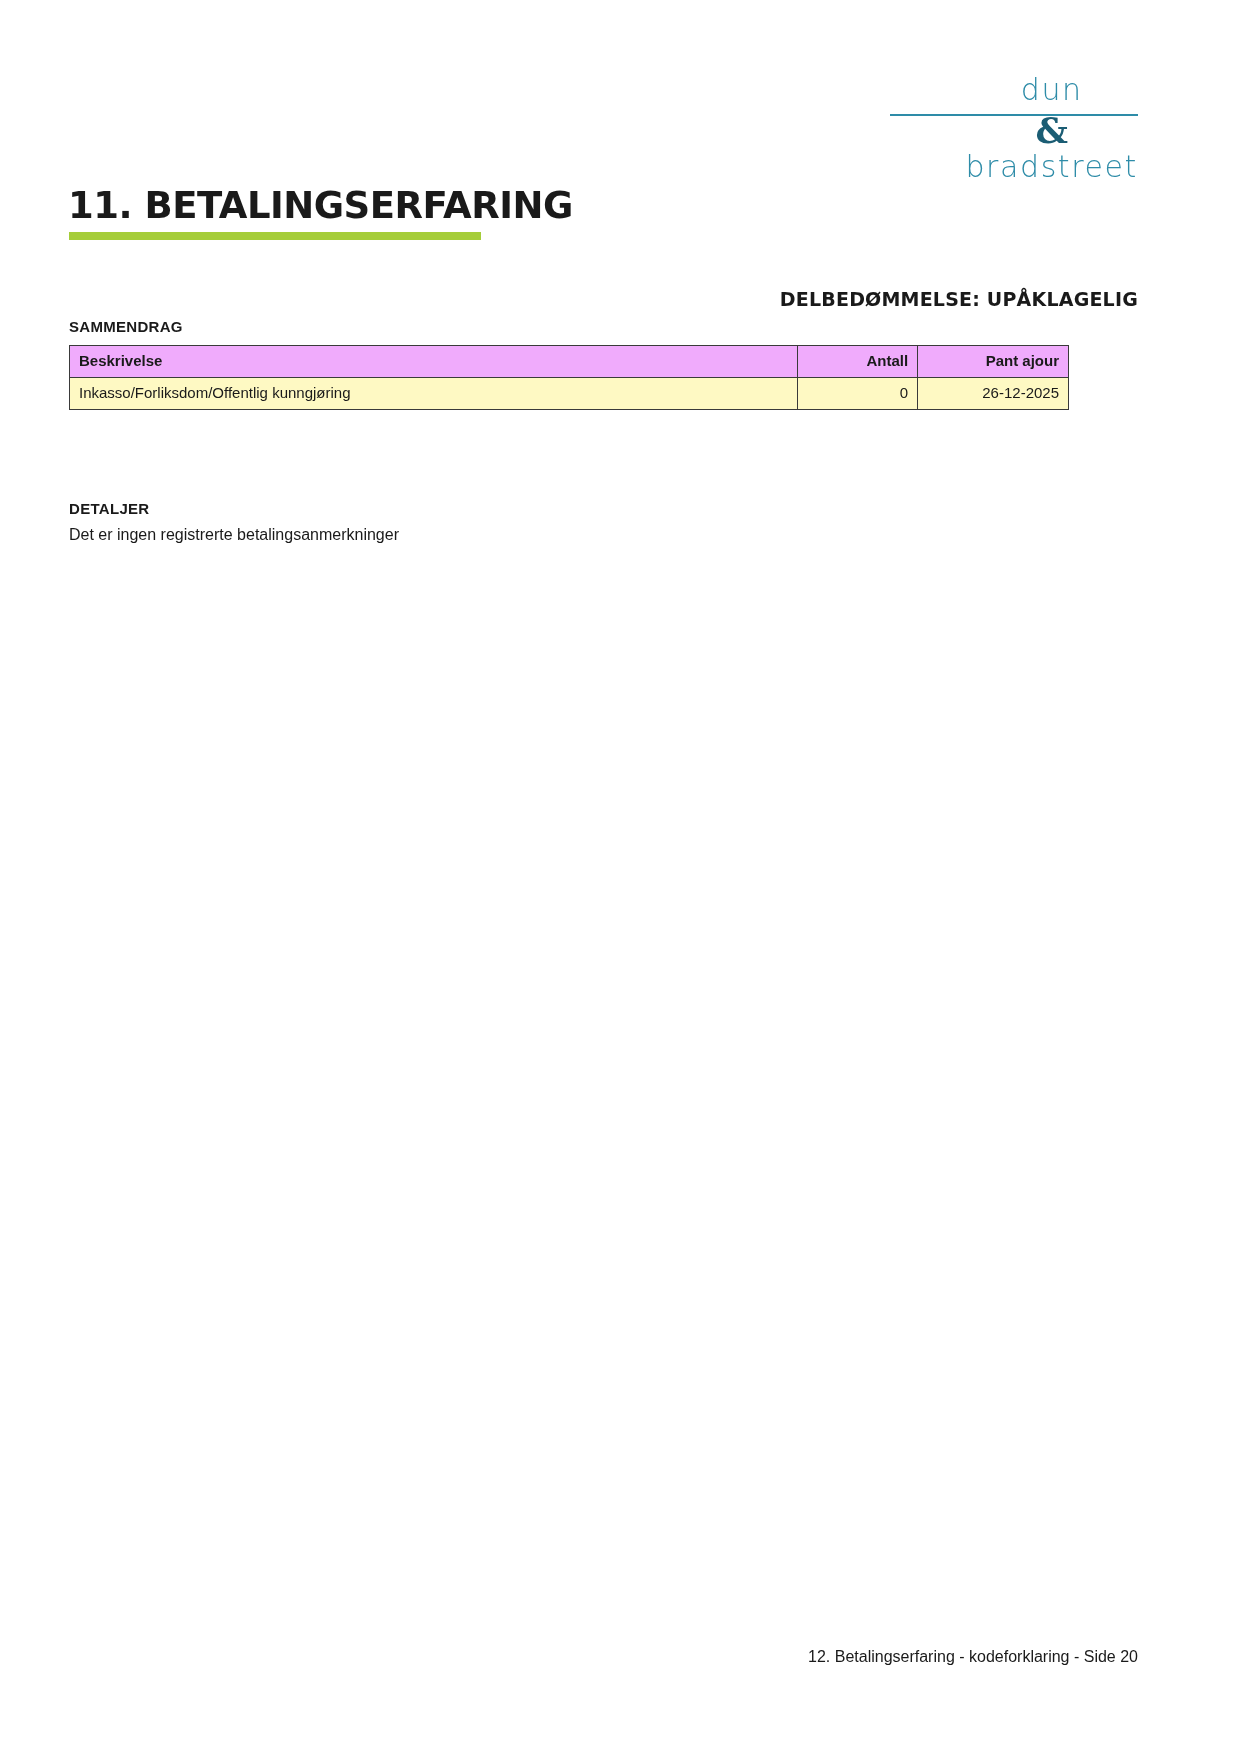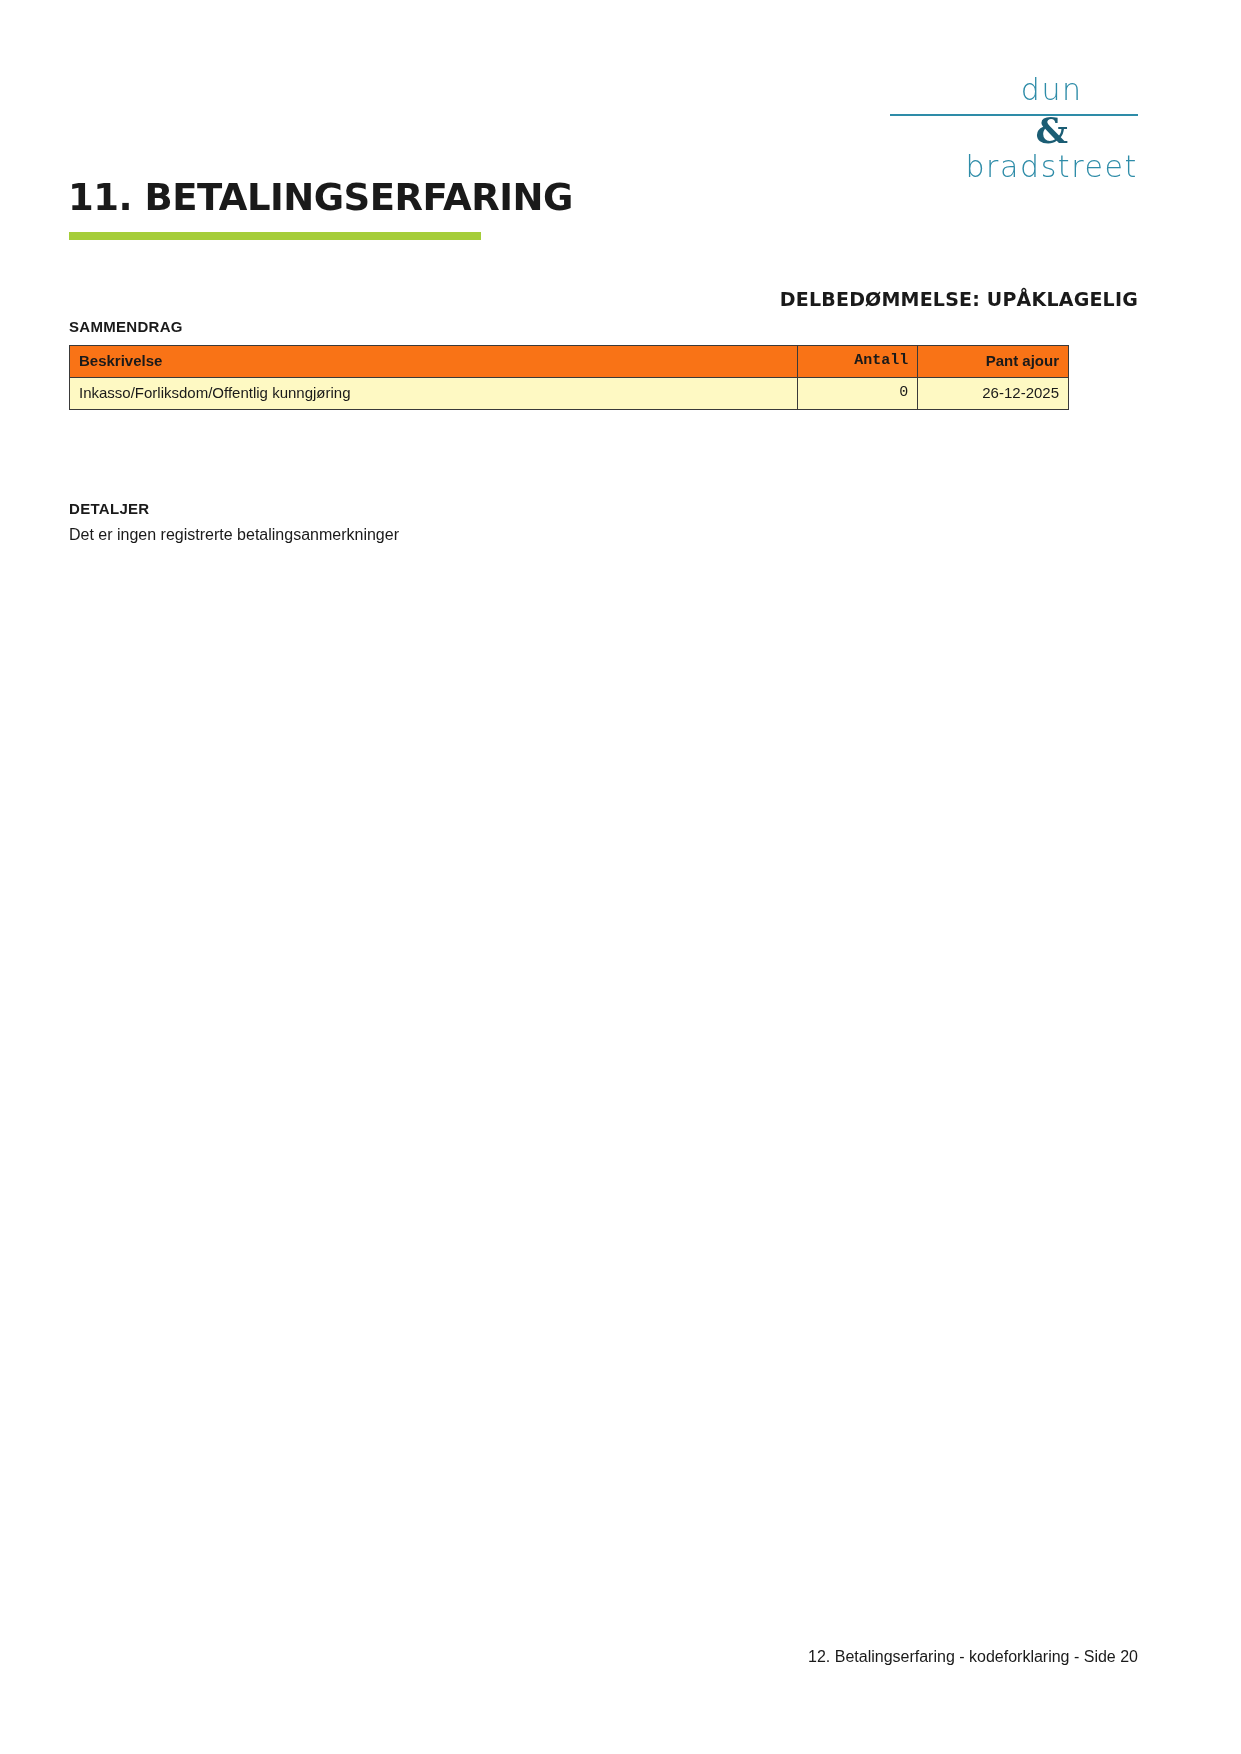--- a/index.html
+++ b/index.html
@@ -55,21 +55,21 @@
     top: 114px;
     width: 248px;
     height: 2px;
     background: #2e8ca8;
   }
 
   
   .title {
     position: absolute;
     left: 68px;
-    top: 176px;
+    top: 184px;
     font-family: "DejaVu Sans", sans-serif;
     font-size: 37px;
     font-weight: 700;
     letter-spacing: -0.5px;
     color: #1a1a1a;
     text-transform: uppercase;
   }
   .title-underline {
     position: absolute;
     left: 69px;
@@ -113,26 +113,26 @@
   }
   .summary-table th,
   .summary-table td {
     border: 1px solid #3a3a3a;
     padding: 6px 9px;
     line-height: 1.25;
     height: 19px;
     vertical-align: middle;
   }
   .summary-table thead th {
-    background: #f97316;
+    background: #f0abfc;
     font-weight: 700;
     color: #1a1a1a;
   }
   .col-desc { width: 700px; text-align: left; }
-  .col-count { width: 100px; text-align: right; font-family: Liberation Mono, monospace; }
+  .col-count { width: 100px; text-align: right; }
   .col-date { width: 130px; text-align: right; }
   .summary-table tbody td { background: #fef9c3; }
 
   
   .label-detaljer {
     position: absolute;
     left: 69px;
     top: 500px;
     font-size: 15px;
     font-weight: 700;

